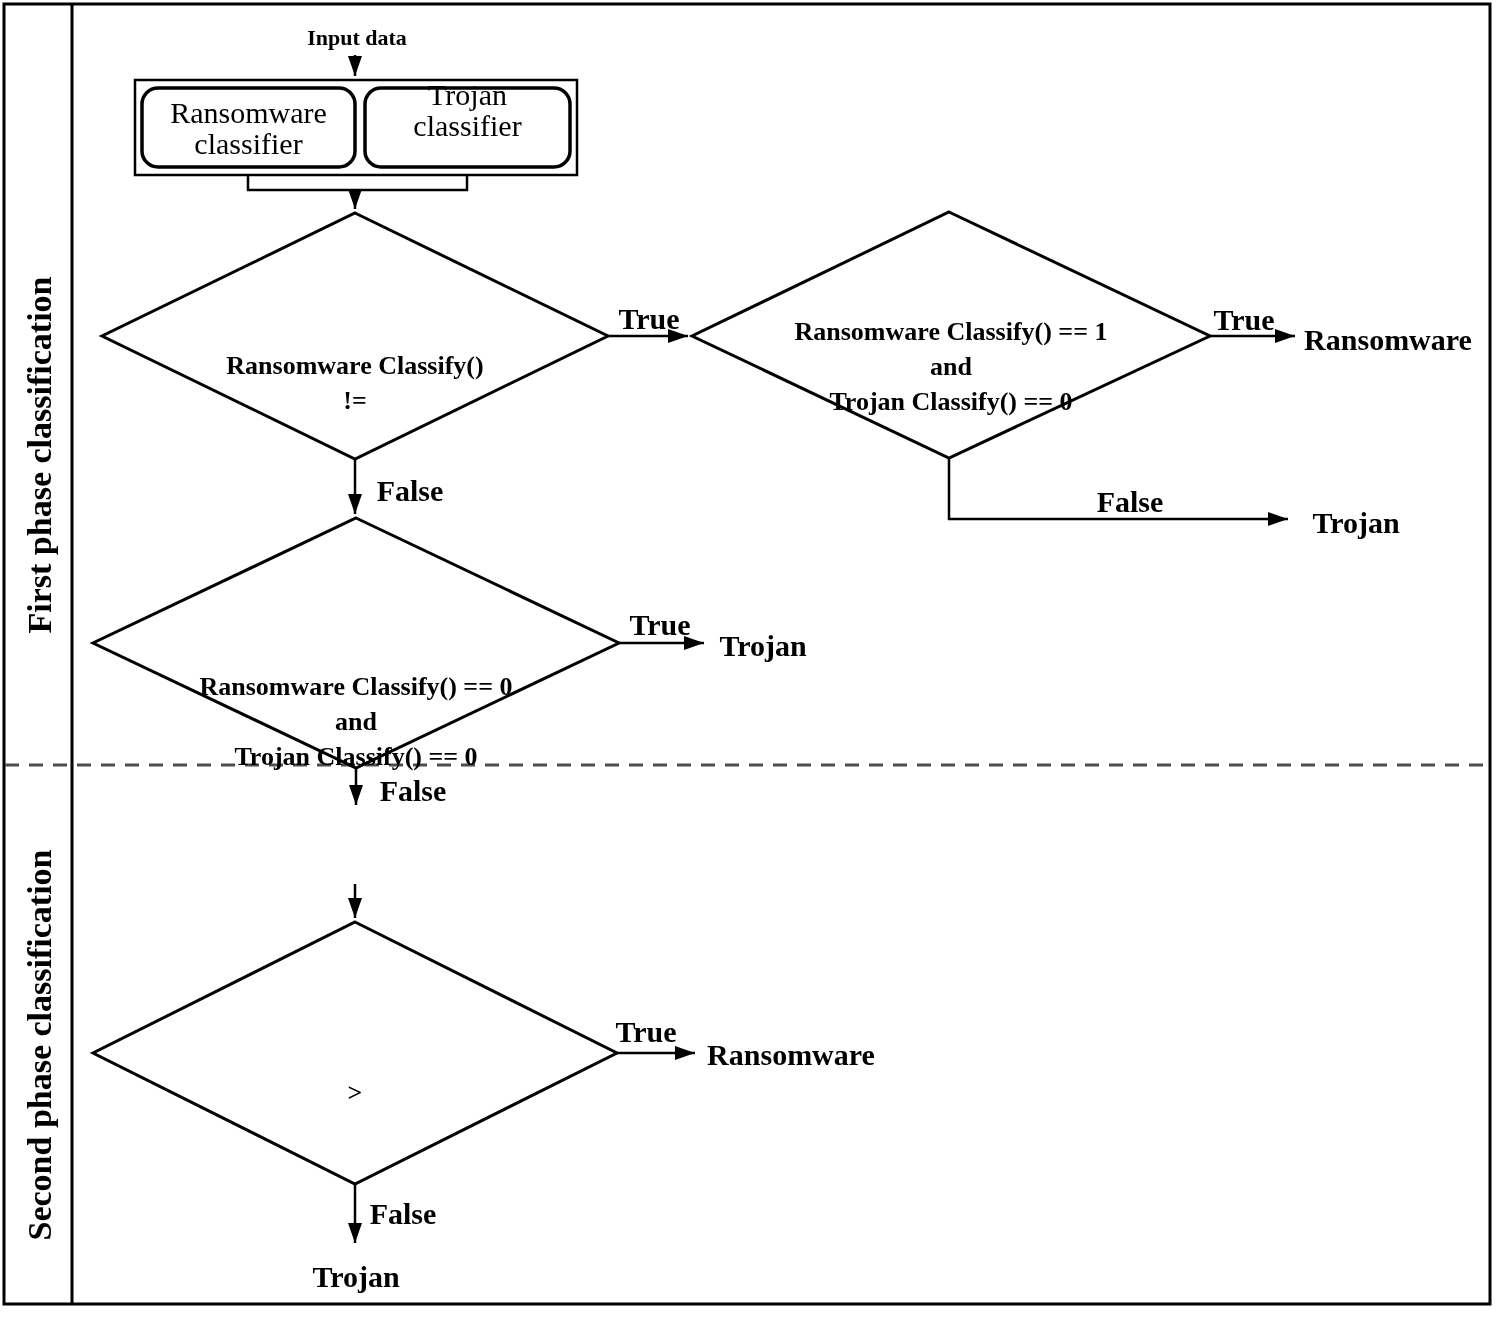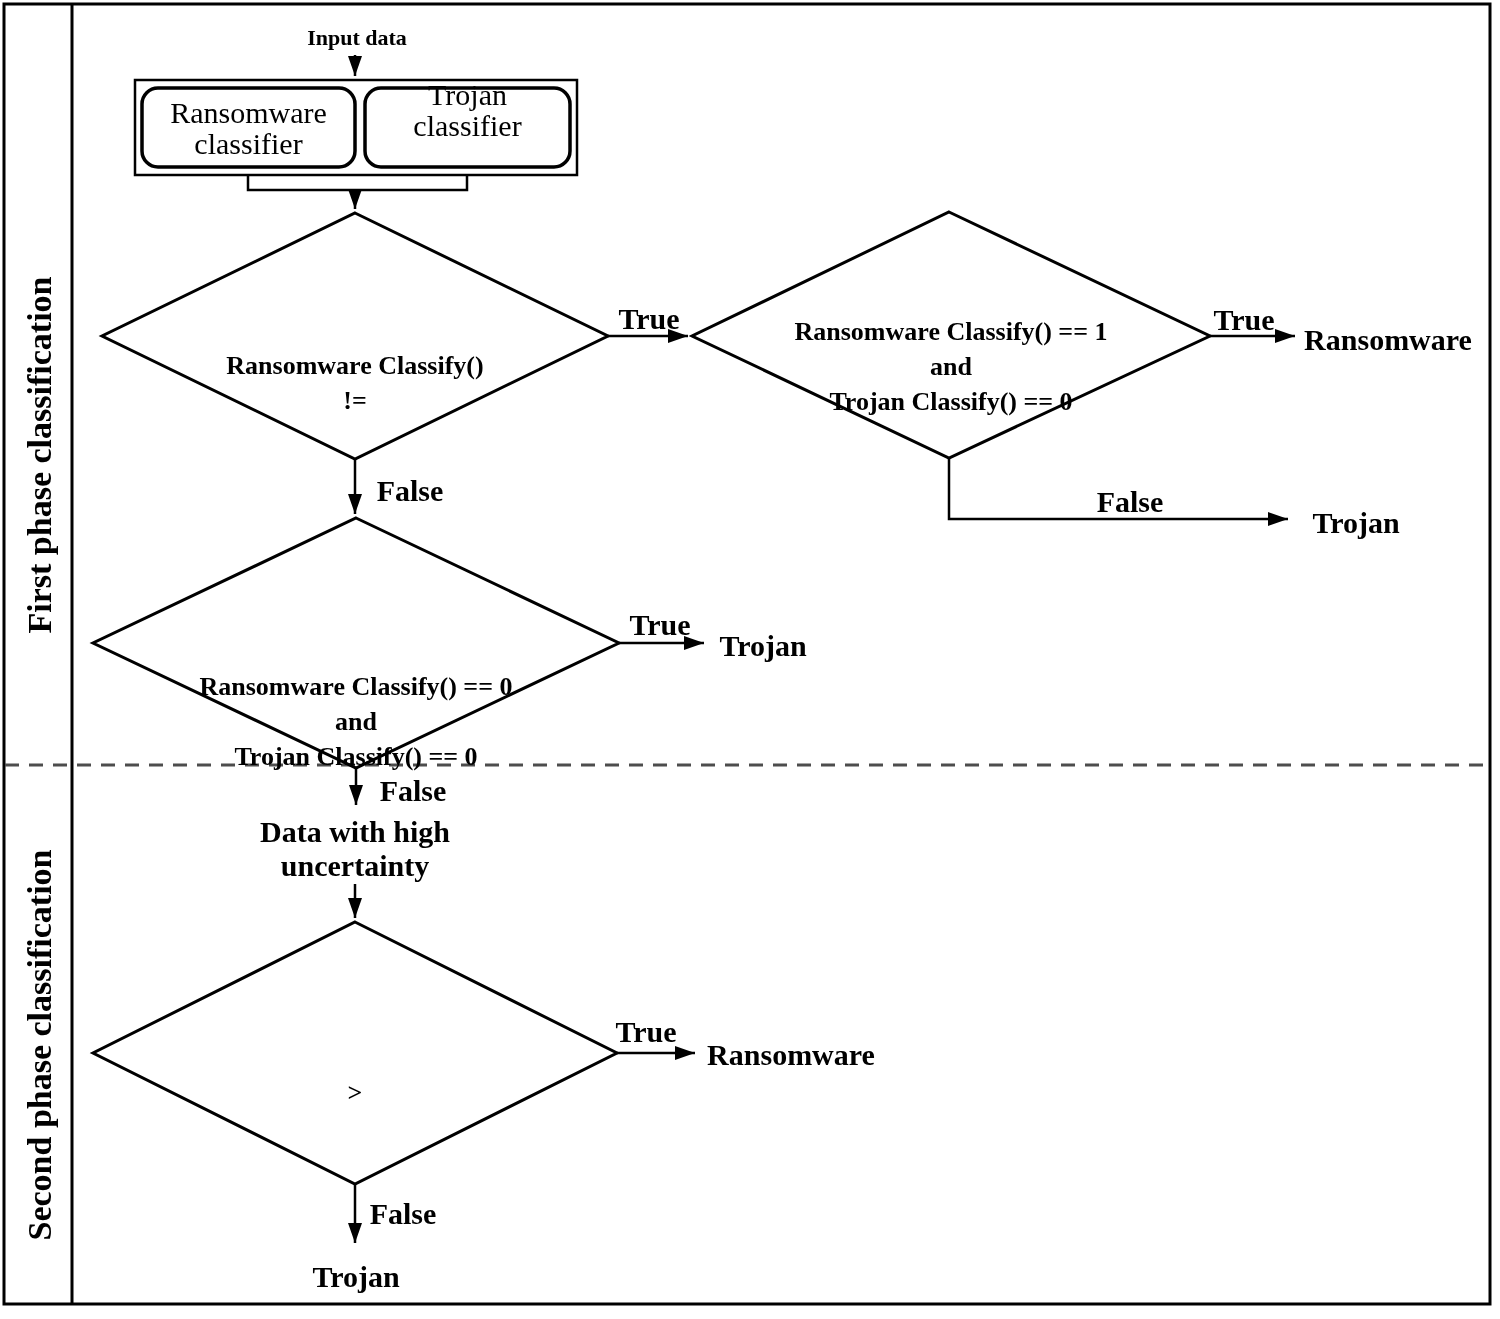--- a/index.html
+++ b/index.html
@@ -113,24 +113,20 @@
   <div class="lbl diamond-text" style="left:356px;top:690px;">
     <div>Ransomware Classify() == 0</div>
     <div>and</div>
     <div>Trojan Classify() == 0</div>
   </div>
 
   <div class="lbl diamond-text" style="left:355px;top:1061px;">
     <div>&gt;</div>
   </div>
 
-  <div class="lbl uncertainty" style="left:355px;top:849px;">
-    <div>Data with high</div>
-    <div>uncertainty</div>
-  </div>
 
   <div class="lbl" style="left:649px;top:318px;">True</div>
   <div class="lbl" style="left:410px;top:490px;">False</div>
   <div class="lbl" style="left:1244px;top:319px;">True</div>
   <div class="lbl" style="left:1130px;top:501px;">False</div>
   <div class="lbl" style="left:660px;top:624px;">True</div>
   <div class="lbl" style="left:413px;top:790px;">False</div>
   <div class="lbl" style="left:646px;top:1031px;">True</div>
   <div class="lbl" style="left:403px;top:1213px;">False</div>
 

